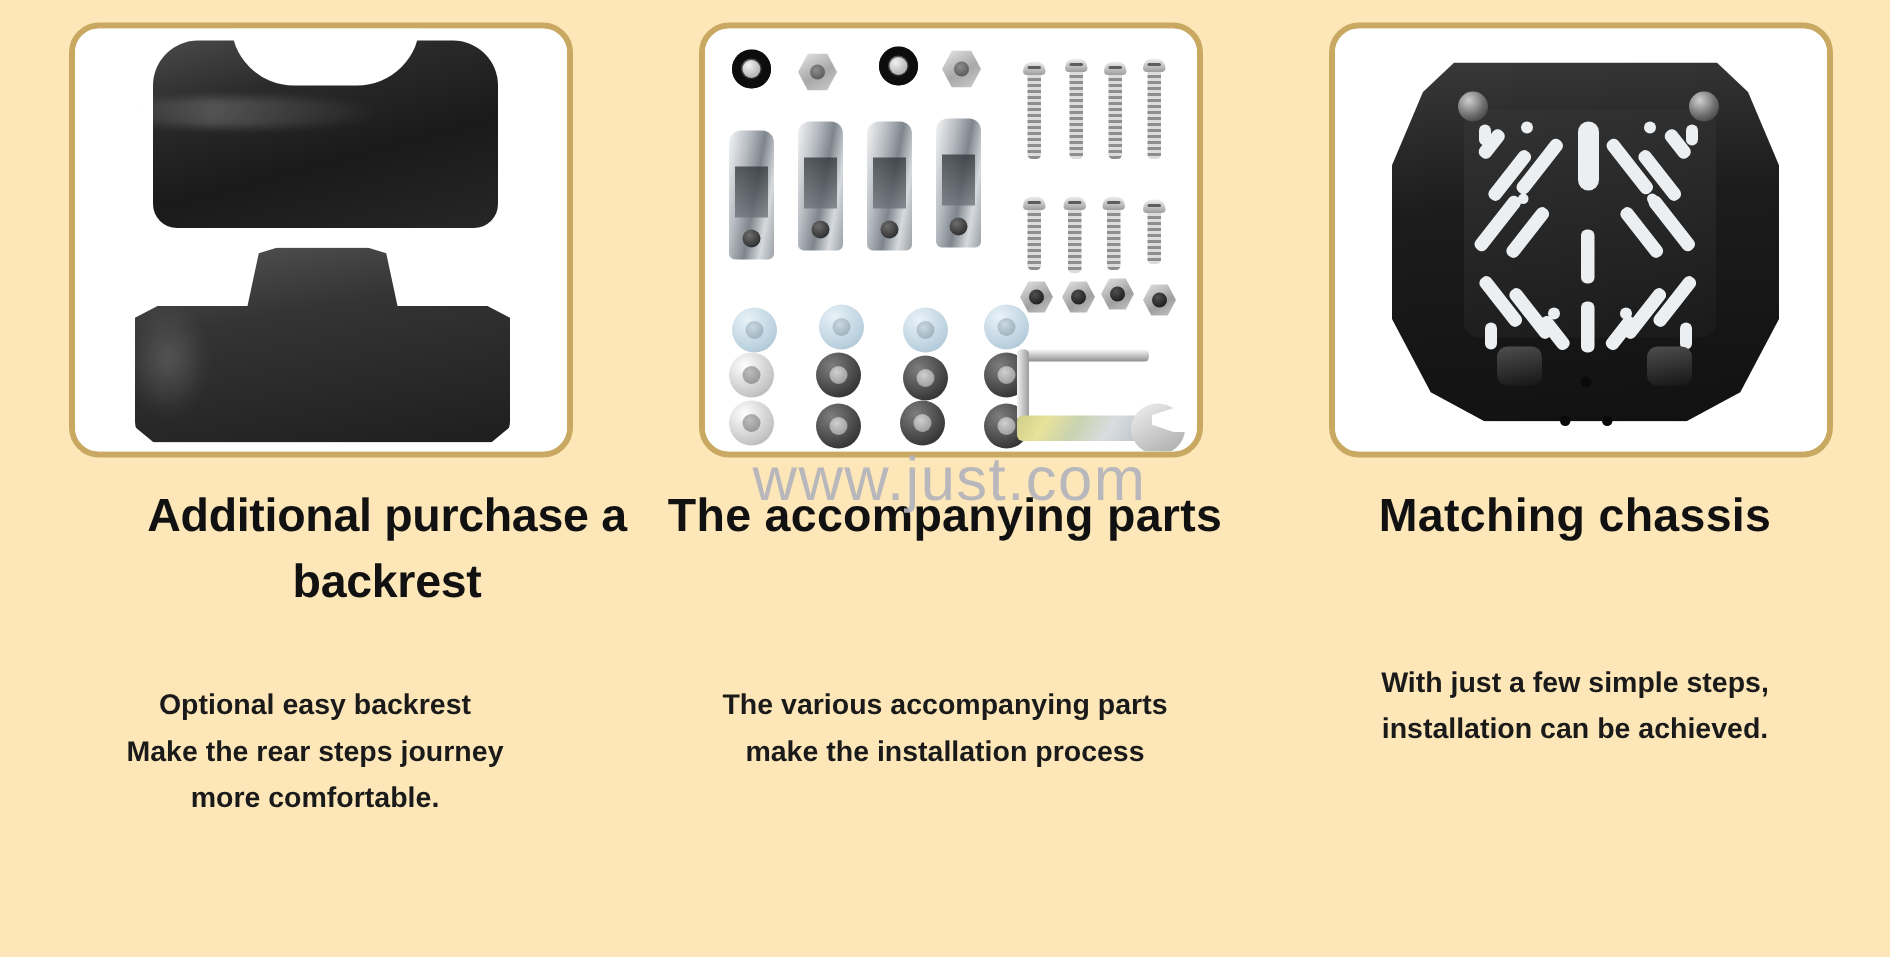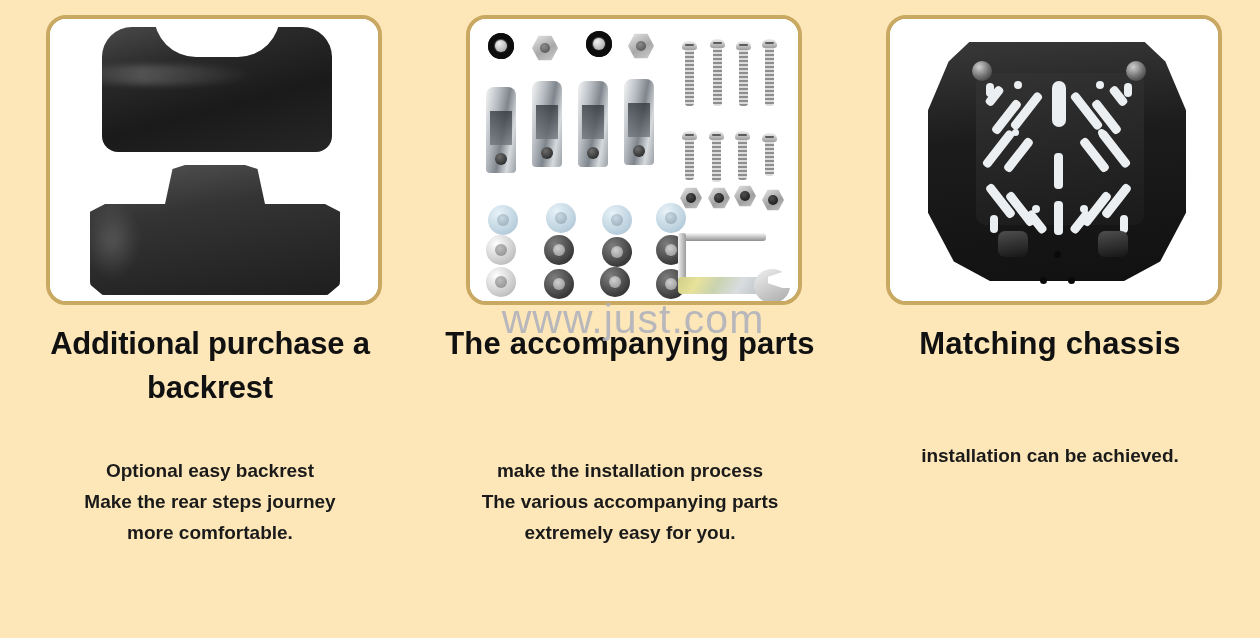--- a/index.html
+++ b/index.html
@@ -171,21 +171,21 @@
   .smallhole{position:absolute;width:7px;height:7px;border-radius:50%;background:#0a0a0a;}
 
   
   .heading{
     position:absolute;left:0;width:420px;
     top:322px;
     text-align:center;
     font-size:31px;font-weight:700;color:#111;
     line-height:44px;letter-spacing:.2px;
   }
-  .col-1 .heading{letter-spacing:-0.2px;}
+  .col-1 .heading{letter-spacing:-0.2px;padding-left:48px;}
   .body{
     position:absolute;left:0;width:420px;
     text-align:center;
     font-size:19px;font-weight:700;color:#1a1a1a;
     line-height:31px;
   }
   .col-1 .body{top:455px;}
   .col-2 .body{top:455px;}
   .col-3 .body{top:440px;}
 
@@ -295,23 +295,22 @@
         </div>
         <div class="wrench" style="left:208px;top:250px;">
           <div class="handle"></div>
             <div class="jaw"></div>
         </div>
 
       </div>
     </div>
     <div class="heading">The accompanying parts</div>
     <div class="body">
+      <div>The various accompanying parts</div>
       <div>make the installation process</div>
-      <div>The various accompanying parts</div>
-      <div>extremely easy for you.</div>
     </div>
   </div>
 
   <div class="col col-3">
     <div class="card">
       <div class="photo">
         <div class="chassis"></div>
         <div class="chassis-inner"></div>
 
         <div class="boltcap" style="left:82px;top:42px;"></div>
@@ -356,19 +355,20 @@
         <div class="bumper" style="left:108px;top:212px;"></div>
         <div class="bumper" style="left:208px;top:212px;"></div>
 
         <div class="smallhole" style="left:164px;top:232px;"></div>
         <div class="smallhole" style="left:150px;top:258px;"></div>
         <div class="smallhole" style="left:178px;top:258px;"></div>
       </div>
     </div>
     <div class="heading">Matching chassis</div>
     <div class="body">
+      <div>With just a few simple steps,</div>
       <div>installation can be achieved.</div>
     </div>
   </div>
 
   <div class="watermark">www.just.com</div>
 
 </div>
 
 </body></html>

